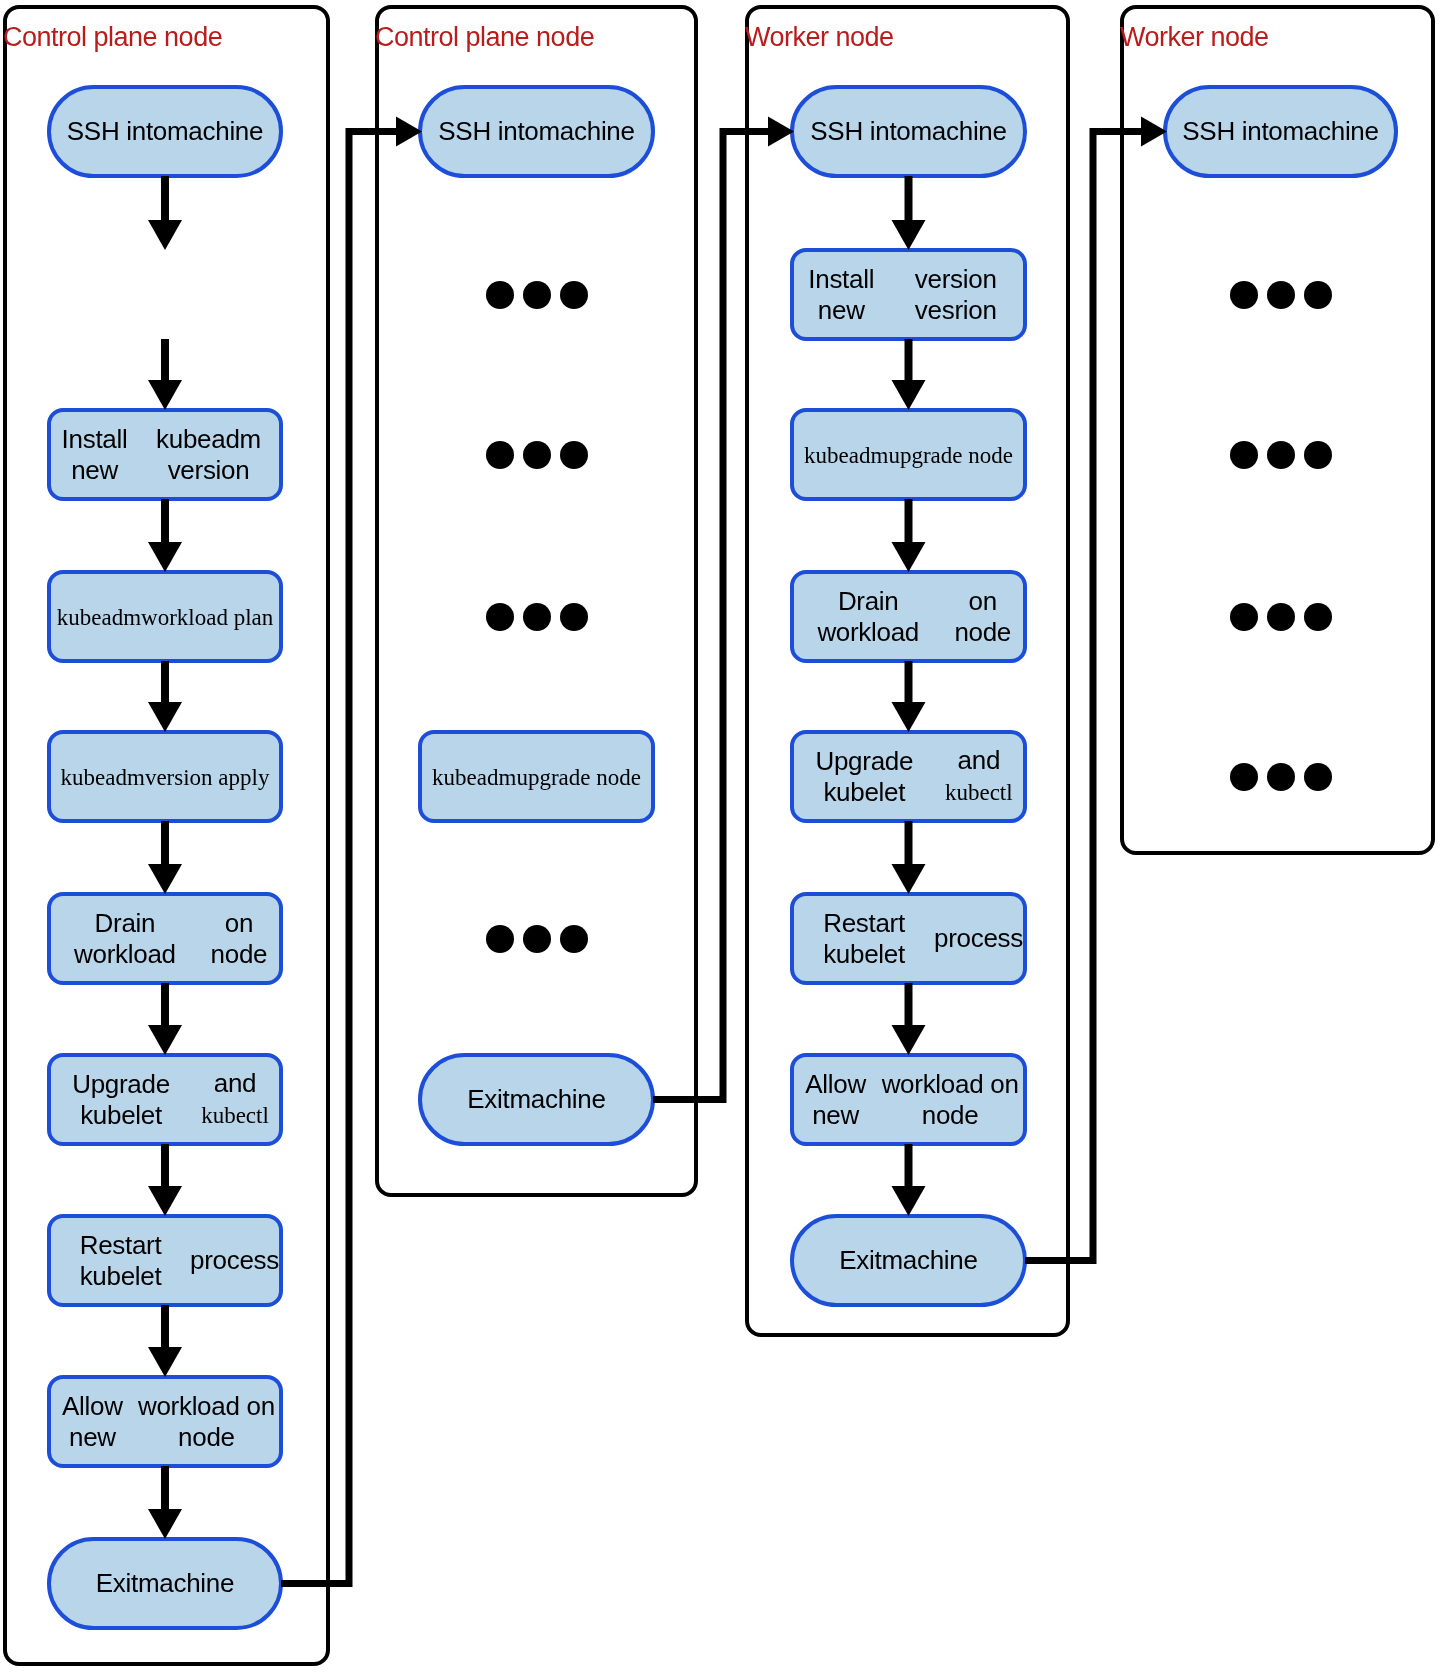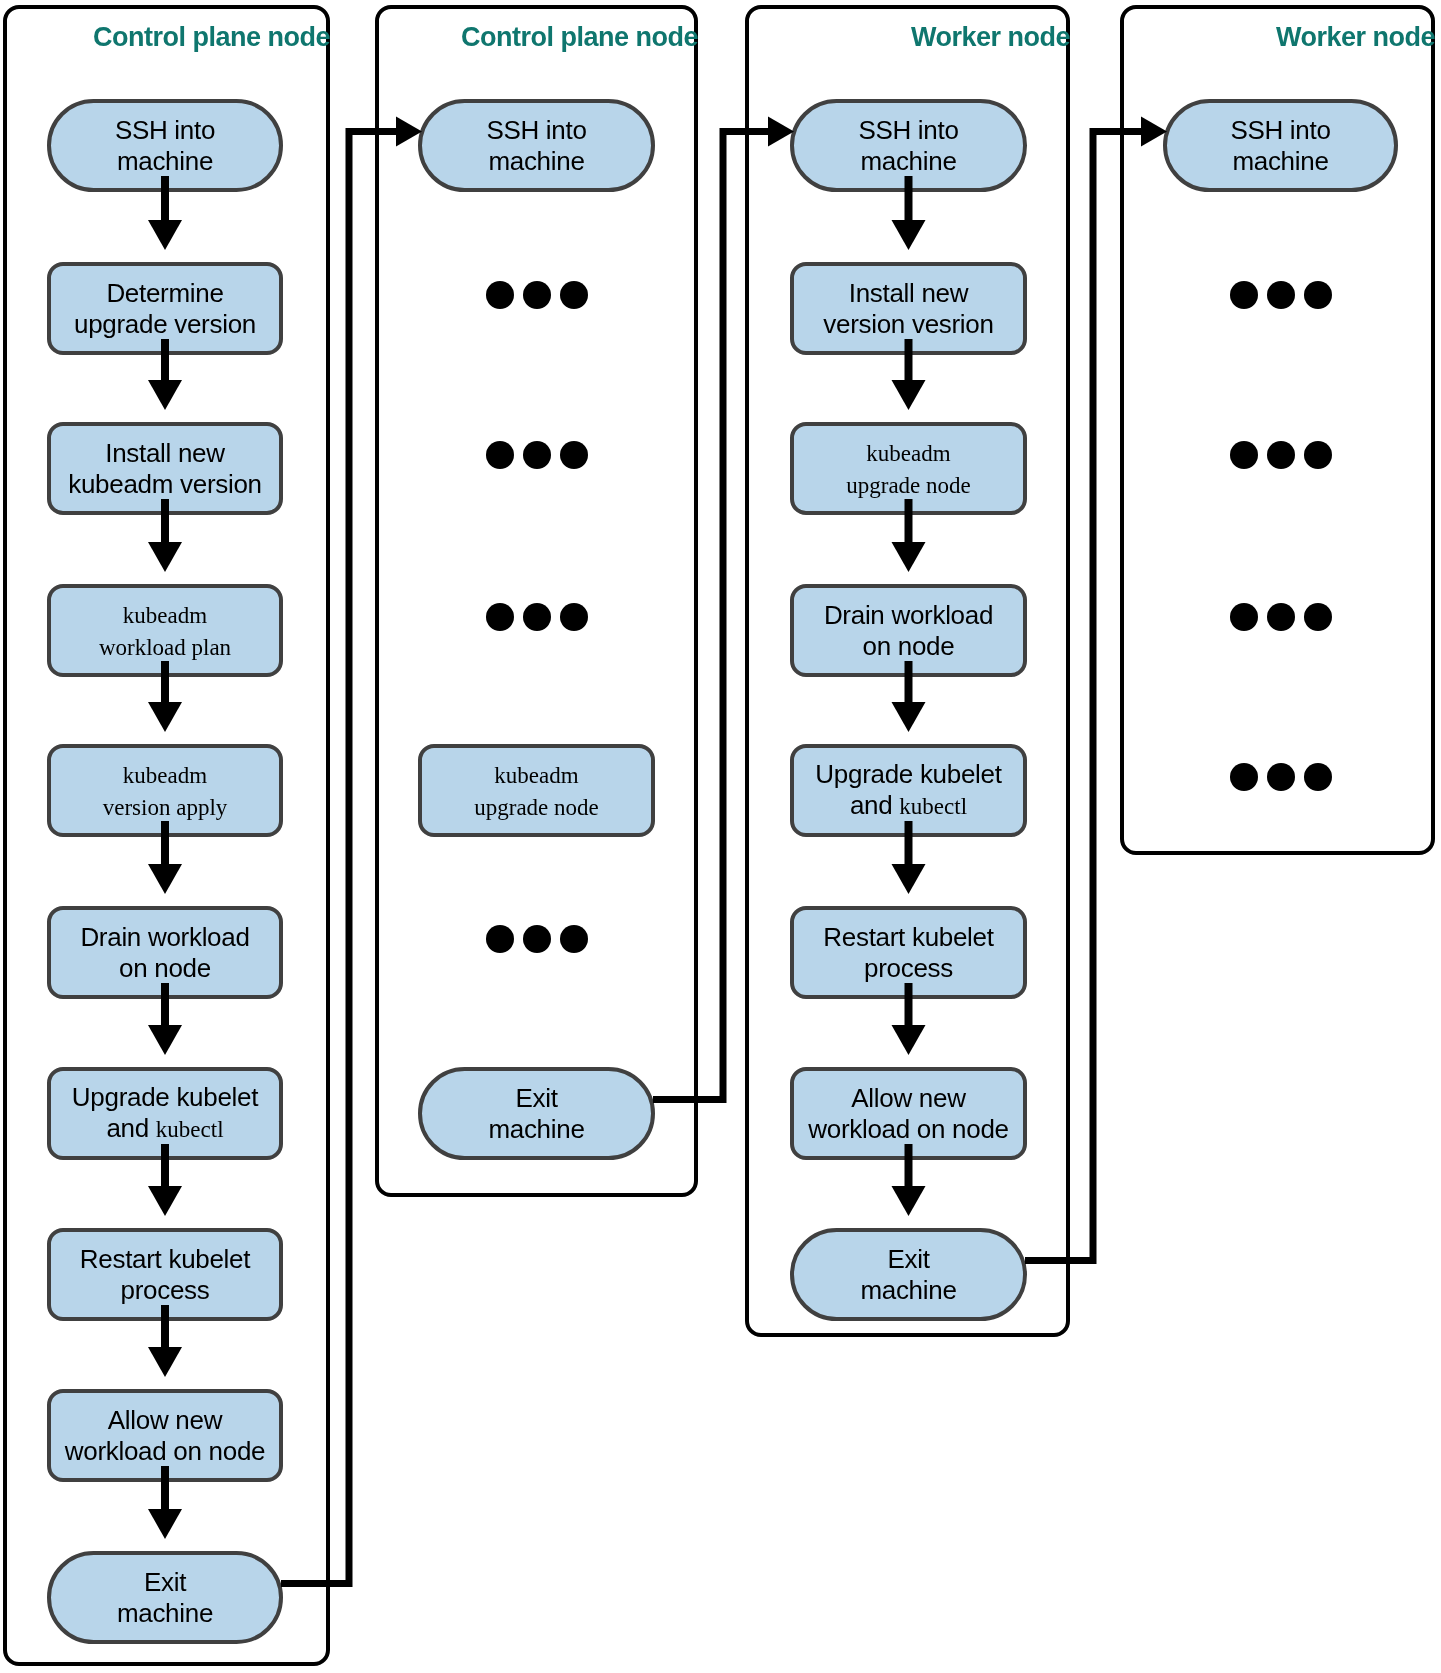--- a/index.html
+++ b/index.html
@@ -12,41 +12,40 @@
   }
   .col-box{
     position:absolute;
     box-sizing:border-box;
     border:4px solid #000;
     border-radius:16px;
     background:#ffffff;
   }
   .col-title{
     position:absolute;
-    text-align:right;
+    text-align:left;
     font-size:27px;
-    font-weight:bold;
+    font-weight:normal;
     letter-spacing:-0.5px;
-    color:#0f766e;
+    color:#b91c1c;
   }
   .node{
     position:absolute;
     box-sizing:border-box;
-    border:4px solid #404040;
+    border:4px solid #1d4ed8;
     border-radius:16px;
     display:flex;
-    flex-direction:column;
+    flex-direction:row;
     align-items:center;
     justify-content:center;
     text-align:center;
     color:#000;
     font-size:26px;
     letter-spacing:-0.3px;
     line-height:31px;
-    margin-top:14px;
   }
   .node.pill{border-radius:46.5px;}
   .node .mono{
     font-family:Liberation Serif, serif;
     font-size:23px;
     letter-spacing:0;
   }
   .dots{
     position:absolute;
     display:flex;
@@ -66,24 +65,20 @@
 </head>
 <body>
 
 <div id="canvas">
     <div class="col-box" style="left: 3px; top: 5px; width: 327px; height: 1661px;"></div>
     <div class="col-title" style="left: 3px; width: 327px; top: 22px;">Control plane node</div>
     <div class="node pill" style="left: 47px; top: 85px; width: 236px; height: 93px; background: rgb(184, 213, 234);">
       <div><span>SSH into</span></div>
       <div><span>machine</span></div>
     </div>
-    <div class="node" style="left: 47px; top: 248px; width: 236px; height: 93px; background: rgb(184, 213, 234);">
-      <div><span>Determine</span></div>
-      <div><span>upgrade version</span></div>
-    </div>
     <div class="node" style="left: 47px; top: 408px; width: 236px; height: 93px; background: rgb(184, 213, 234);">
       <div><span>Install new</span></div>
       <div><span>kubeadm version</span></div>
     </div>
     <div class="node" style="left: 47px; top: 570px; width: 236px; height: 93px; background: rgb(184, 213, 234);">
       <div><span class="mono">kubeadm</span></div>
       <div><span class="mono">workload plan</span></div>
     </div>
     <div class="node" style="left: 47px; top: 730px; width: 236px; height: 93px; background: rgb(184, 213, 234);">
       <div><span class="mono">kubeadm</span></div>

